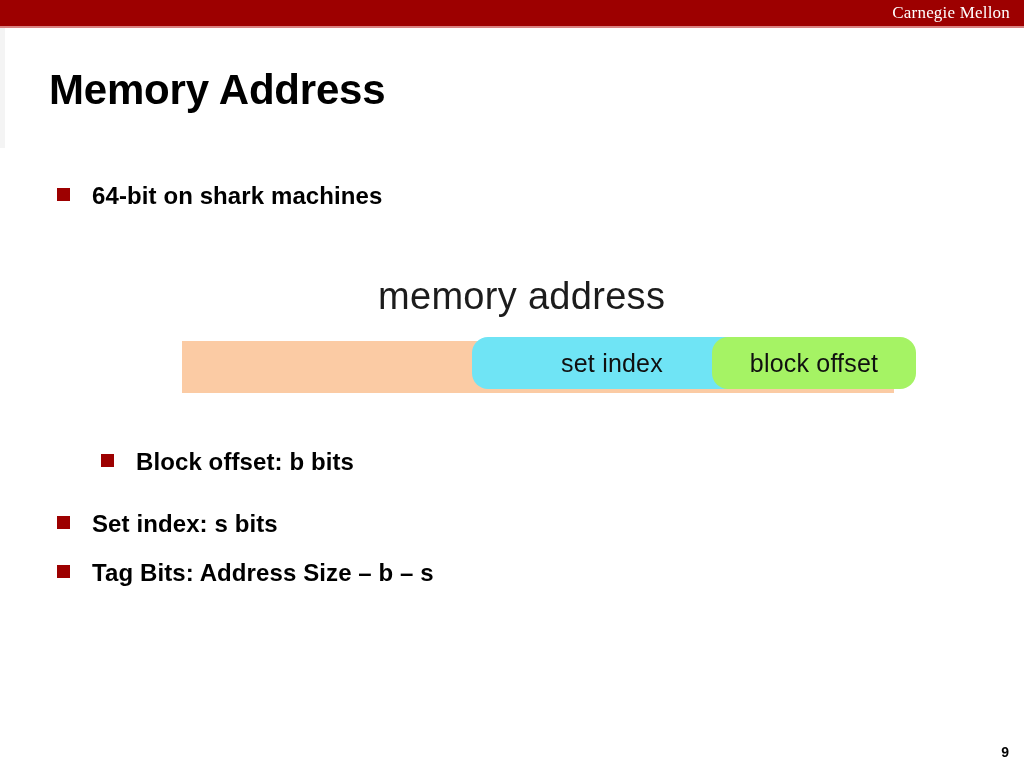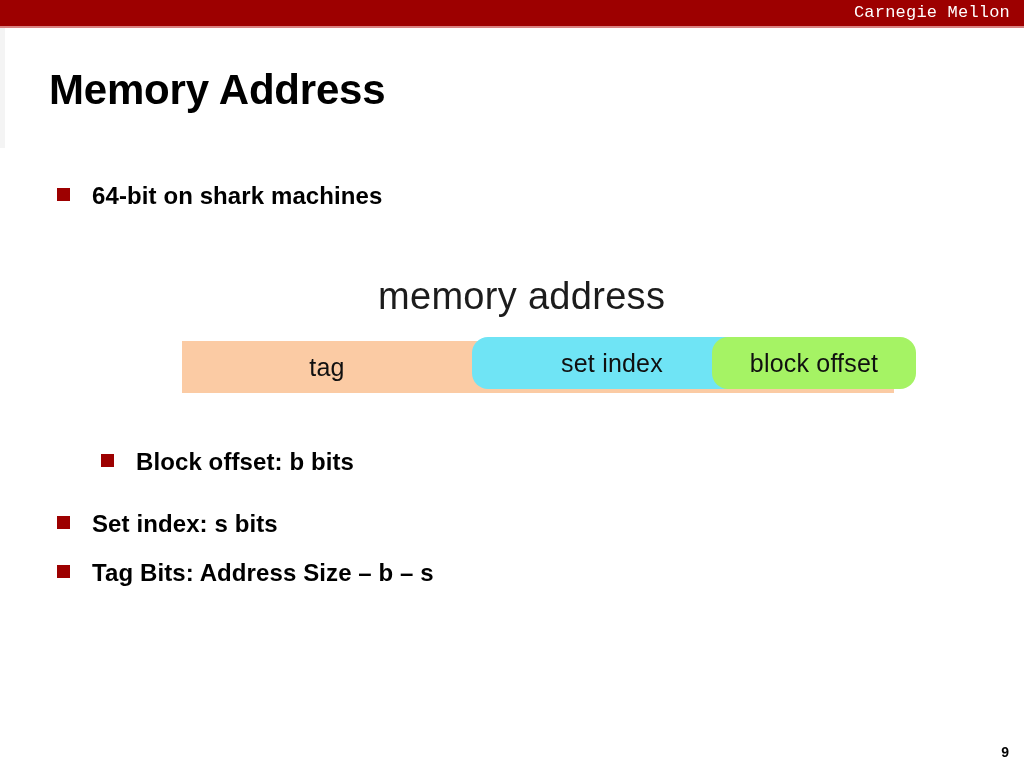--- a/index.html
+++ b/index.html
@@ -29,21 +29,21 @@
     left: 0;
     top: 26px;
     width: 1024px;
     height: 2px;
     background: #D98282;
   }
   #banner-brand {
     position: absolute;
     right: 14px;
     top: 3px;
-    font-family: Liberation Mono, monospace;
+    font-family: Liberation Serif, serif;
     font-size: 17px;
     color: #FFFFFF;
     letter-spacing: 0.2px;
     white-space: nowrap;
   }
 
   
   #left-strip {
     position: absolute;
     left: 0;
@@ -176,23 +176,20 @@
 <div class="bullet-row" id="bullet-top">
   <span class="bullet-marker"></span>
   <span class="bullet-text">64-bit on shark machines</span>
 </div>
 
 <div id="figure">
   <div id="figure-caption">memory address</div>
 
   <div id="addr-bar"></div>
 
-  <div class="addr-seg" id="seg-tag">
-    <span>tag</span>
-  </div>
 
   <div class="addr-seg" id="seg-set-index">
     <span>set index</span>
   </div>
 
   <div class="addr-seg" id="seg-block-offset">
     <span>block offset</span>
   </div>
 </div>
 

